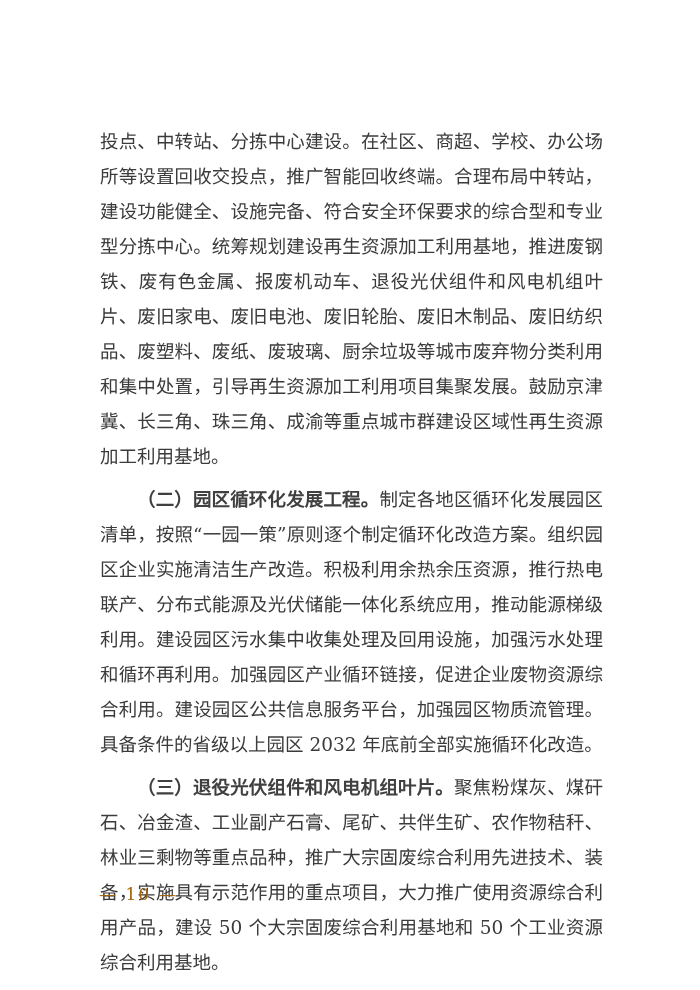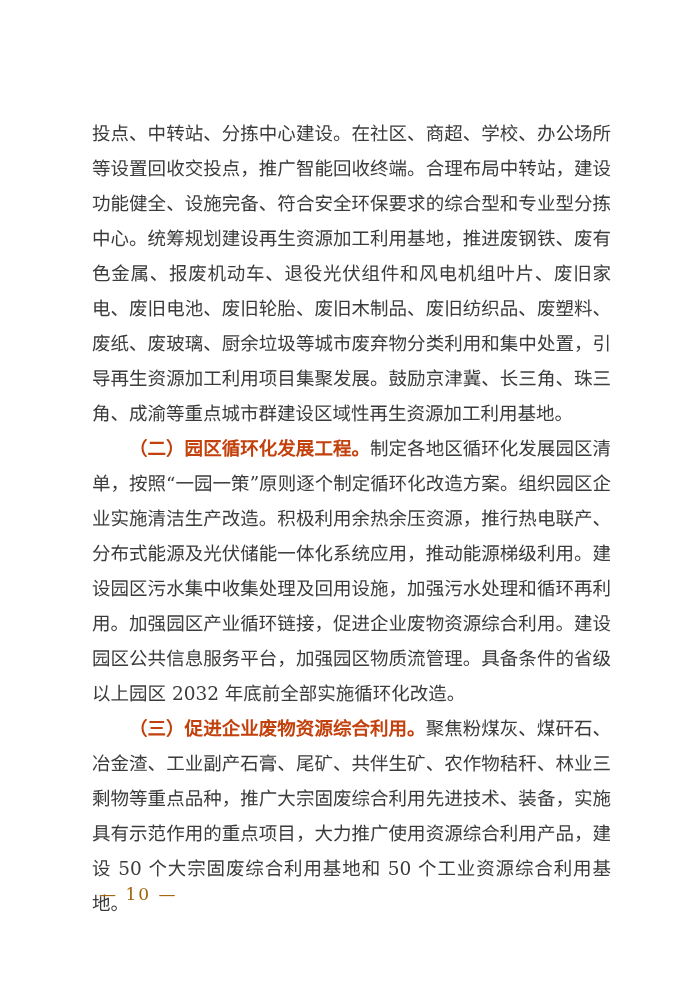--- a/index.html
+++ b/index.html
@@ -19,35 +19,35 @@
     inset: 0;
     background: #ffffff;
   }
   .text-block {
     position: absolute;
     left: 92px;
     top: 116px;
     width: 519px;
   }
   .para {
-    margin: 0;
+    margin: 8px;
     padding: 0;
     font-size: 18.5px;
     line-height: 35px;
     color: #3b3b3b;
     text-align: justify;
     text-align-last: left;
     word-break: break-all;
   }
   .para.indent {
     text-indent: 2em;
   }
   .run-in-heading {
     font-weight: bold;
-    color: #c2410c;
+    color: #404040;
   }
   .page-footer {
     position: absolute;
     left: 99px;
     top: 884px;
     font-size: 17px;
     line-height: 20px;
     color: #a16207;
     letter-spacing: 2px;
   }
@@ -56,19 +56,19 @@
 <body>
 
 <div class="sheet">
 
   <div class="text-block">
 
     <p class="para"><span>投点、中转站、分拣中心建设。在社区、商超、学校、办公场所等设置回收交投点，推广智能回收终端。合理布局中转站，建设功能健全、设施完备、符合安全环保要求的综合型和专业型分拣中心。统筹规划建设再生资源加工利用基地，推进废钢铁、废有色金属、报废机动车、退役光伏组件和风电机组叶片、废旧家电、废旧电池、废旧轮胎、废旧木制品、废旧纺织品、废塑料、废纸、废玻璃、厨余垃圾等城市废弃物分类利用和集中处置，引导再生资源加工利用项目集聚发展。鼓励京津冀、长三角、珠三角、成渝等重点城市群建设区域性再生资源加工利用基地。</span></p>
 
     <p class="para indent"><span class="run-in-heading">（二）园区循环化发展工程。</span><span>制定各地区循环化发展园区清单，按照“一园一策”原则逐个制定循环化改造方案。组织园区企业实施清洁生产改造。积极利用余热余压资源，推行热电联产、分布式能源及光伏储能一体化系统应用，推动能源梯级利用。建设园区污水集中收集处理及回用设施，加强污水处理和循环再利用。加强园区产业循环链接，促进企业废物资源综合利用。建设园区公共信息服务平台，加强园区物质流管理。具备条件的省级以上园区 2032 年底前全部实施循环化改造。</span></p>
 
-    <p class="para indent"><span class="run-in-heading">（三）促进企业废物资源综合利用。</span><span>聚焦粉煤灰、煤矸石、冶金渣、工业副产石膏、尾矿、共伴生矿、农作物秸秆、林业三剩物等重点品种，推广大宗固废综合利用先进技术、装备，实施具有示范作用的重点项目，大力推广使用资源综合利用产品，建设 50 个大宗固废综合利用基地和 50 个工业资源综合利用基地。</span></p>
+    <p class="para indent"><span class="run-in-heading">（三）退役光伏组件和风电机组叶片。</span><span>聚焦粉煤灰、煤矸石、冶金渣、工业副产石膏、尾矿、共伴生矿、农作物秸秆、林业三剩物等重点品种，推广大宗固废综合利用先进技术、装备，实施具有示范作用的重点项目，大力推广使用资源综合利用产品，建设 50 个大宗固废综合利用基地和 50 个工业资源综合利用基地。</span></p>
 
   </div>
 
   <div class="page-footer">— 10 —</div>
 
 </div>
 
 </body></html>

